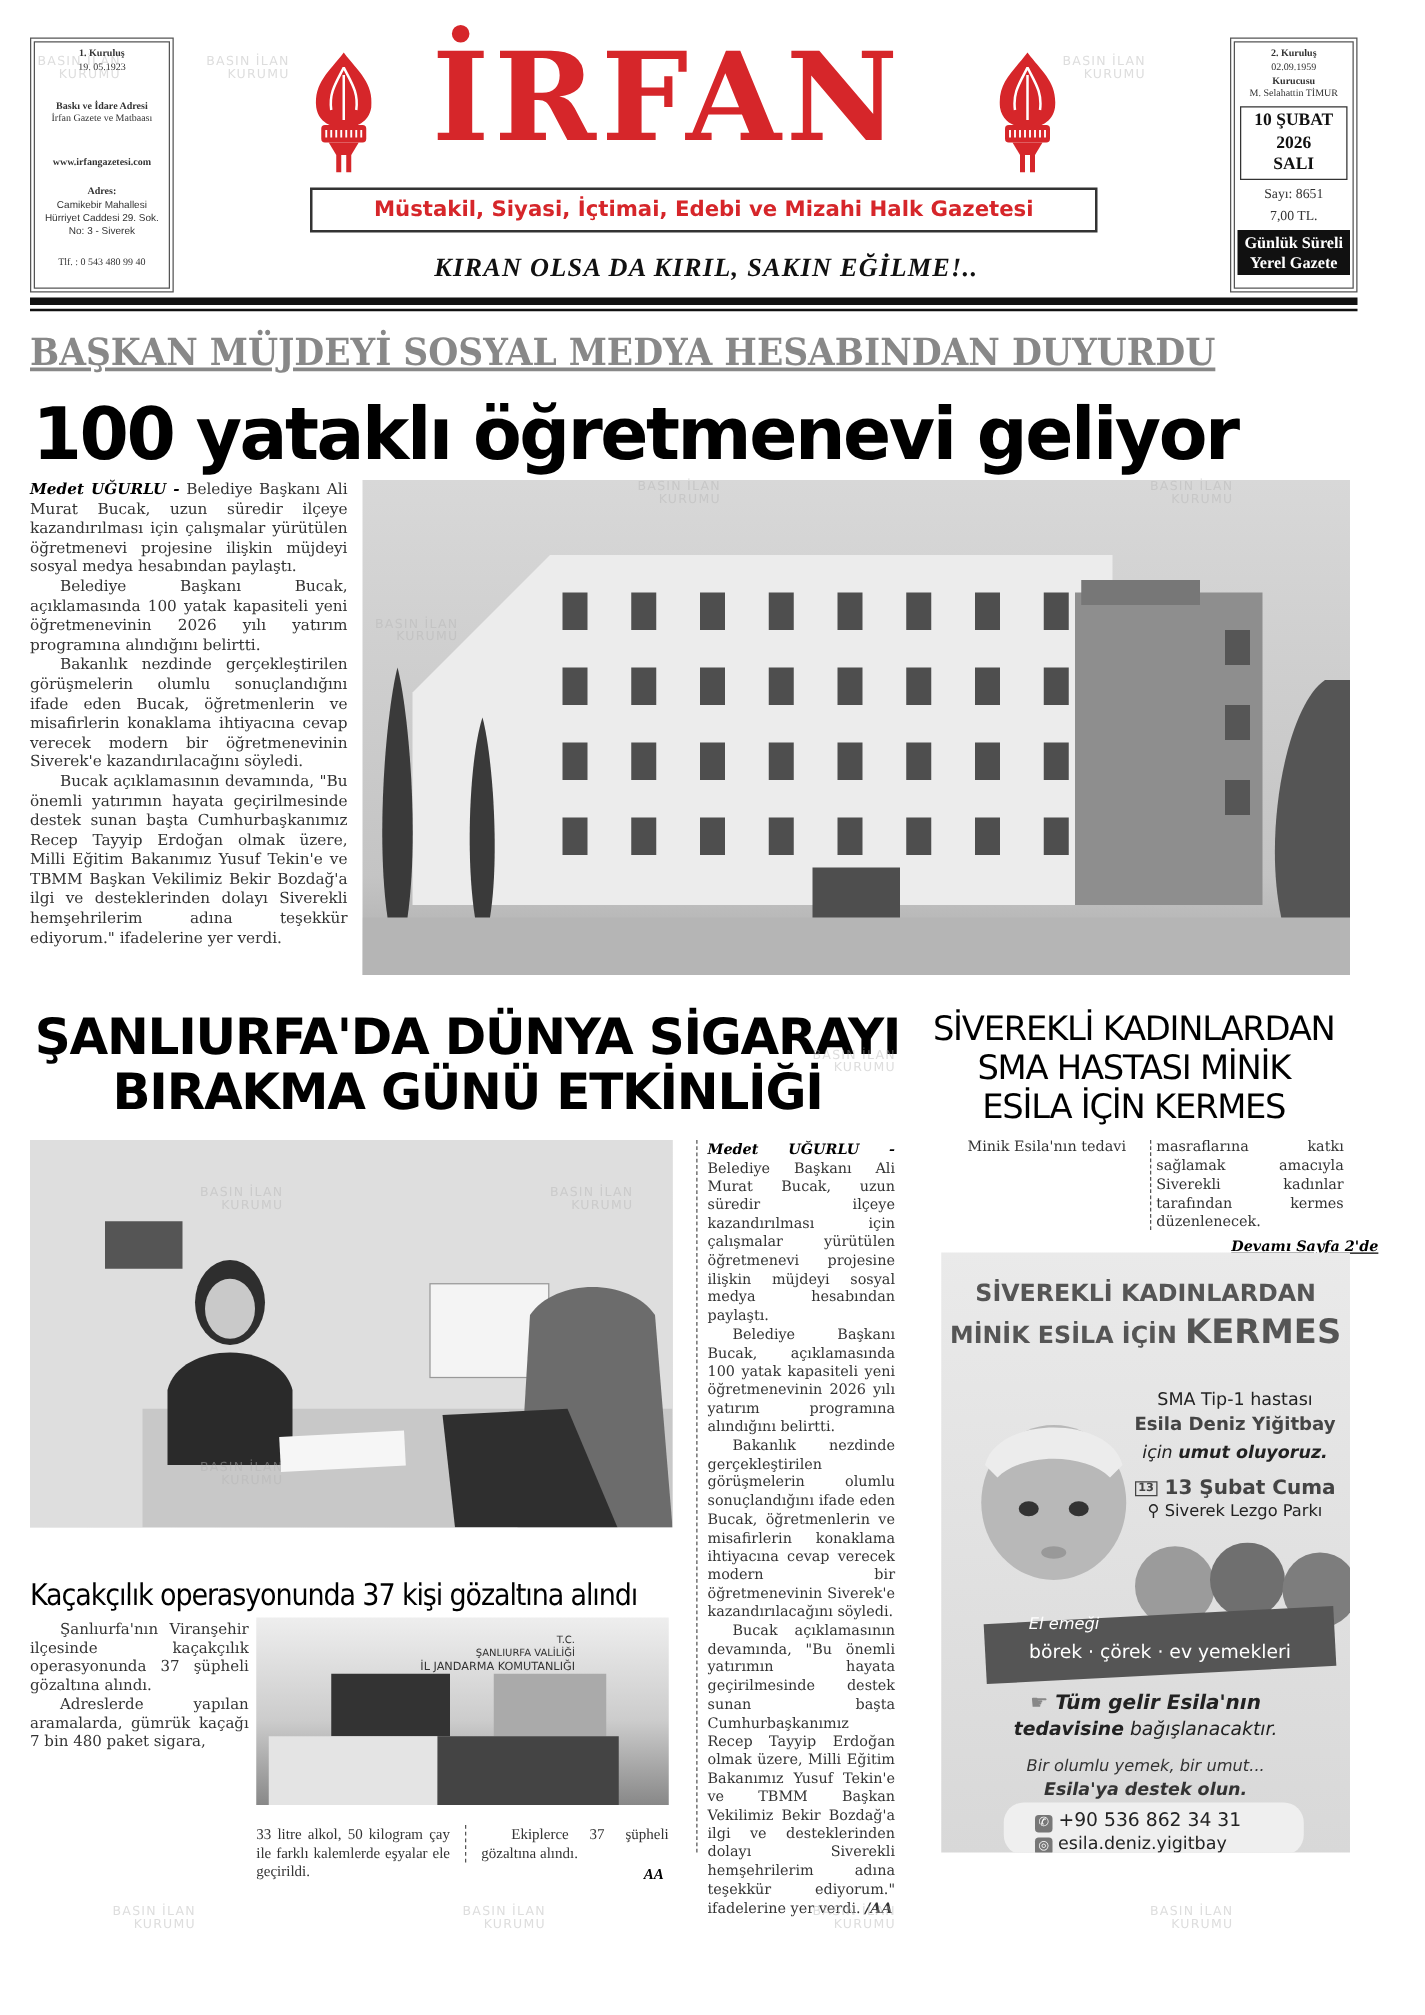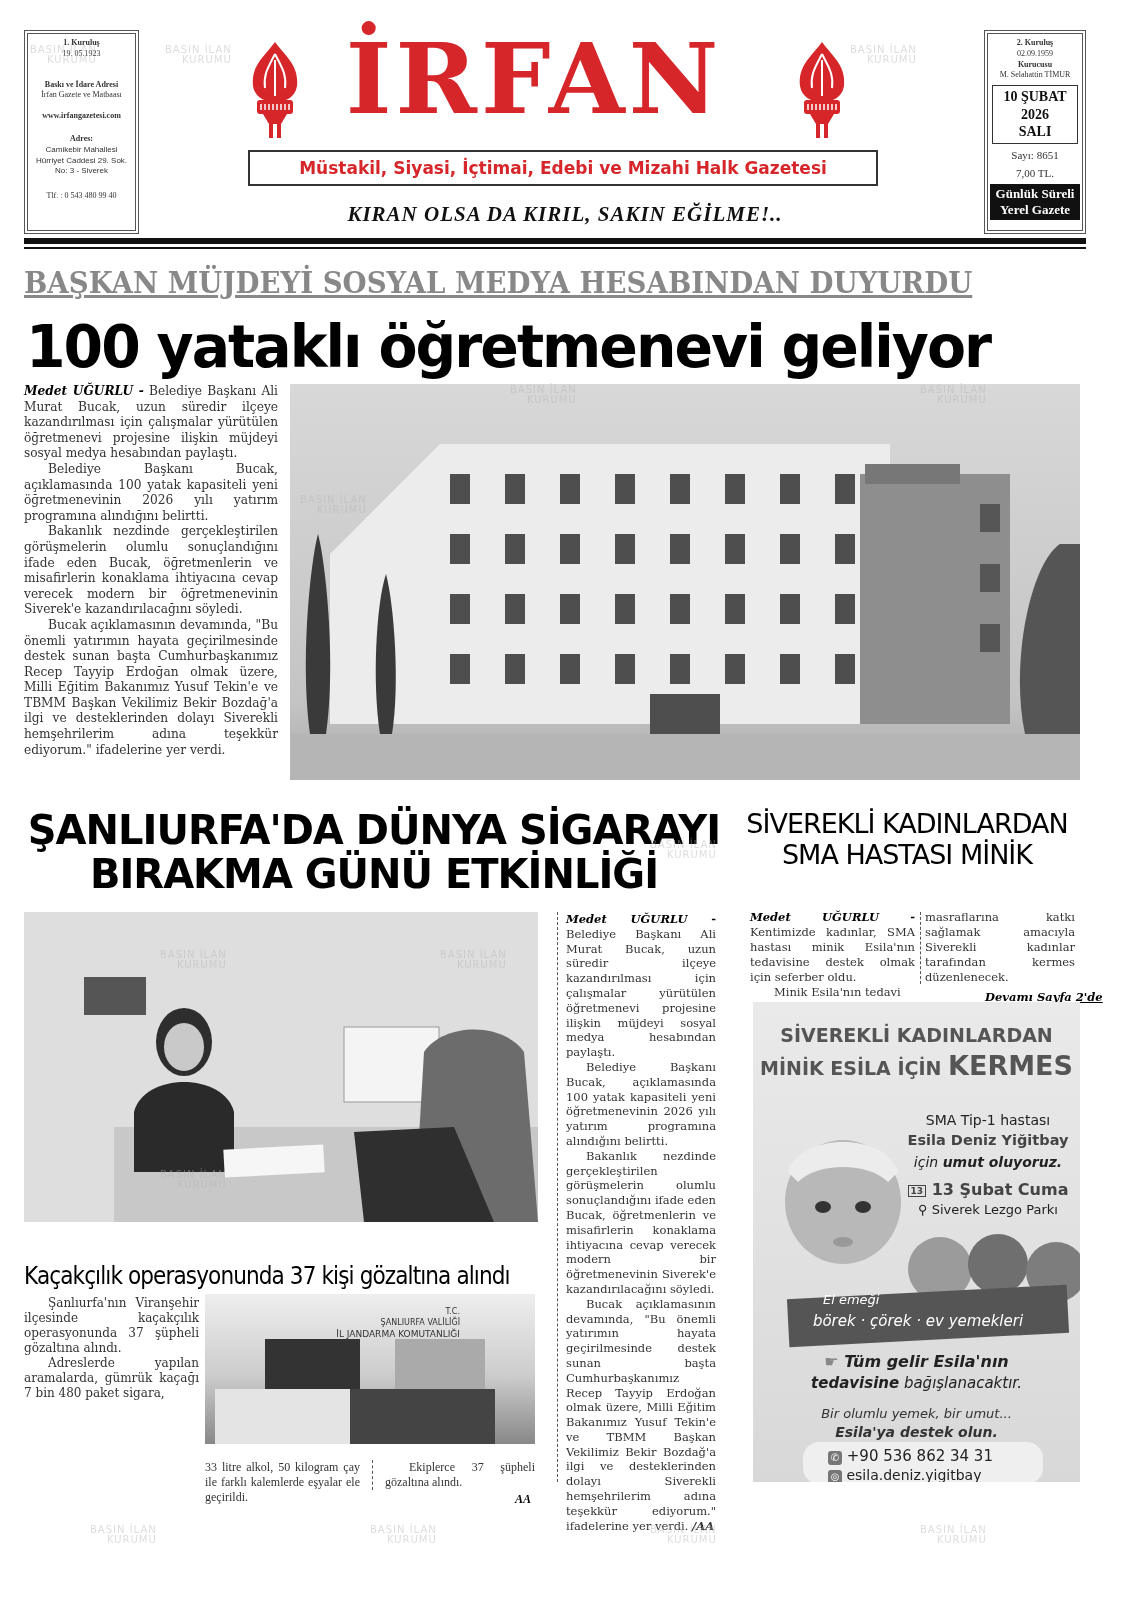--- a/index.html
+++ b/index.html
@@ -59,21 +59,21 @@
   .wm { position: absolute; font-family: "DejaVu Sans", sans-serif; font-weight: normal; font-size: 10px; color: rgba(180,180,180,0.45); letter-spacing: 1px; line-height: 1; text-align: right; pointer-events: none; }
 </style>
 </head>
 <body>
 
 <div class="sidebox left-box">
   <div><b>1. Kuruluş</b></div>
   <div>19. 05.1923</div>
   <div style="margin-top:20px"><b>Baskı ve İdare Adresi</b></div>
   <div>İrfan Gazete ve Matbaası</div>
-  <div style="margin-top:10px"><b>www.irfangazetesi.com</b></div>
+  <div style="margin-top:24px"><b>www.irfangazetesi.com</b></div>
   <div style="margin-top:12px"><b>Adres:</b></div>
   <div style="font-family:'Liberation Sans',sans-serif">Camikebir Mahallesi</div>
   <div style="font-family:'Liberation Sans',sans-serif">Hürriyet Caddesi 29. Sok.</div>
   <div style="font-family:'Liberation Sans',sans-serif">No: 3 - Siverek</div>
   <div style="margin-top:14px">Tlf. : 0 543 480 99 40</div>
 </div>
 
 <svg class="torch" style="left:243px" viewBox="0 0 64 98">
   <path d="M32 2 C20 18 8 26 10 46 C12 58 22 62 32 62 C42 62 52 58 54 46 C56 26 44 18 32 2 Z" fill="#d6262a"></path>
   <path d="M32 14 C26 26 20 34 22 48 M32 14 C38 26 44 34 42 48 M32 20 L32 56" stroke="#fff" stroke-width="2" fill="none"></path>
@@ -224,23 +224,23 @@
   <div style="position:absolute;left:145px;top:95px;width:145px;height:55px;background:#444"></div>
 </div>
 <div class="caption-row body-text" style="left:205px;width:155px">33 litre alkol, 50 kilogram çay ile farklı kalemlerde eşyalar ele geçirildi.</div>
 <div class="dotted-v" style="left:372px;top:1460px;height:30px"></div>
 <div class="caption-row body-text" style="left:385px;width:150px;text-indent:24px">Ekiplerce 37 şüpheli gözaltına alındı.</div>
 <div class="caption-row" style="left:515px;top:1492px;font-style:italic;font-weight:bold;color:#000">AA</div>
 
 <div class="h2r">
   <div>SİVEREKLİ KADINLARDAN</div>
   <div>SMA HASTASI MİNİK</div>
+  <div>ESİLA İÇİN KERMES</div>
 </div>
 <div class="col-esila1 body-text">
-  <p class="first"><span class="byline">Medet UĞURLU -</span> <span>Kentimizde kadınlar, SMA hastası minik Esila'nın tedavisine destek olmak için seferber oldu.</span></p>
   <p>Minik Esila'nın tedavi</p>
 </div>
 <div class="dotted-v" style="left:920px;top:912px;height:72px"></div>
 <div class="col-esila2 body-text">
   <p class="first">masraflarına katkı sağlamak amacıyla Siverekli kadınlar tarafından kermes düzenlenecek.</p>
 </div>
 <div class="devami">Devamı Sayfa 2'de</div>
 
 <div class="ad">
   <div class="ad-title" style="top:22px;font-size:19px">SİVEREKLİ KADINLARDAN</div>
@@ -269,21 +269,21 @@
     <span>⚲</span>
     <span>Siverek Lezgo Parkı</span>
   </div>
   <svg style="position:absolute;left:155px;top:232px" width="172" height="70" viewBox="0 0 172 70">
     <circle cx="32" cy="35" r="32" fill="#9b9b9b"></circle>
     <circle cx="90" cy="30" r="30" fill="#6f6f6f"></circle>
     <circle cx="148" cy="38" r="30" fill="#7d7d7d"></circle>
   </svg>
   <div style="position:absolute;left:35px;top:290px;width:280px;height:48px;background:#555;transform:rotate(-3deg)"></div>
   <div class="ad-text" style="left:70px;top:290px;width:100px;font-size:13px;color:#fff;font-style:italic;text-align:left">El emeği</div>
-  <div class="ad-text" style="left:20px;top:310px;width:290px;font-size:15px;color:#fff;font-style:italic">börek · çörek · ev yemekleri</div>
+  <div class="ad-text" style="left:30px;top:310px;width:290px;font-size:15px;color:#fff;">börek · çörek · ev yemekleri</div>
   <div class="ad-text" style="left:0;top:350px;width:327px;font-size:16px;font-weight:bold;font-style:italic">
     <span style="color:#888">☛</span>
     <span>Tüm gelir Esila'nın</span>
   </div>
   <div class="ad-text" style="left:0;top:372px;width:327px;font-size:15px;font-style:italic">
     <b>tedavisine</b>
     <span>bağışlanacaktır.</span>
   </div>
   <div class="ad-text" style="left:0;top:404px;width:327px;font-size:13px;font-style:italic;color:#333">Bir olumlu yemek, bir umut...</div>
   <div class="ad-text" style="left:0;top:422px;width:327px;font-size:14px;font-style:italic;font-weight:bold;color:#333">Esila'ya destek olun.</div>

